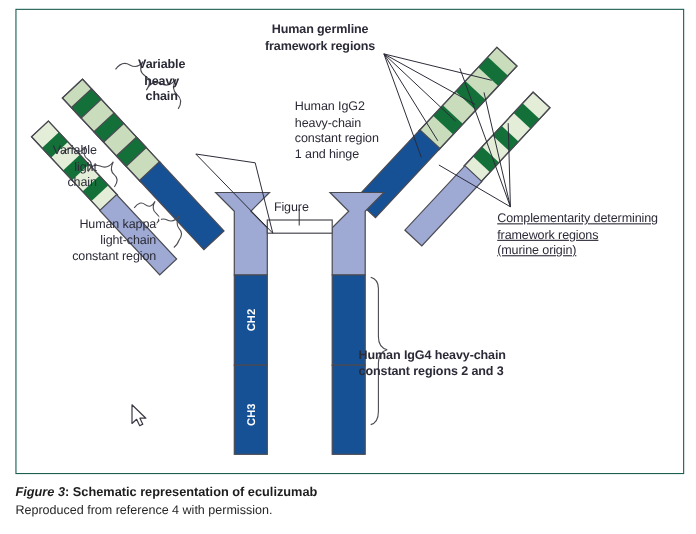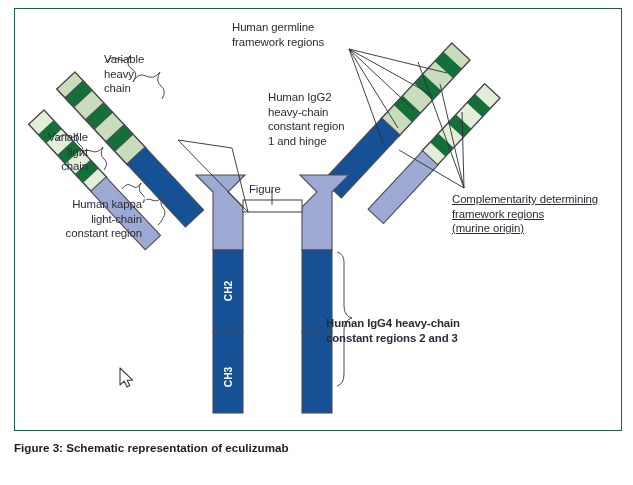--- a/index.html
+++ b/index.html
@@ -11,28 +11,28 @@
   }
   #figure-panel{
     position:absolute;left:14px;top:8px;width:608px;height:423px;
     border:1.4px solid #1b5e52;background:#ffffff;box-sizing:border-box;
   }
   #diagram{position:absolute;left:0;top:0;width:633px;height:433px;}
   .lbl{
     position:absolute;color:#2b2b38;font-size:11.4px;line-height:14.6px;
     white-space:pre;letter-spacing:-0.1px;
   }
-  .lbl.ctr{}
+  .lbl.ctr{text-align:center;font-weight:bold;}
   .lbl.rt{text-align:right;}
   #caption{
     position:absolute;left:14px;top:440px;width:600px;
     font-size:11.6px;line-height:15.5px;color:#1d1d1d;
   }
   #cap-title{font-weight:bold;}
-  #cap-title .fignum{}
+  #cap-title .fignum{font-style:italic;}
   #cap-sub{margin-top:1px;font-size:11.4px;color:#262626;}
 </style>
 </head>
 <body>
 
 <div id="figure-panel"></div>
 
 <svg id="diagram" viewBox="0 0 633 433">
   <defs>
     <style>
@@ -159,13 +159,14 @@
 framework regions
 (murine origin)</div>
 
 <div class="lbl" style="left:326px;top:316px;width:180px;font-weight:bold;">Human IgG4 heavy-chain
 constant regions 2 and 3</div>
 
 <div id="caption">
   <div id="cap-title">
     <span class="fignum">Figure 3</span><span>: Schematic representation of eculizumab</span>
   </div>
+  <div id="cap-sub">Reproduced from reference 4 with permission.</div>
 </div>
 
 </body></html>

